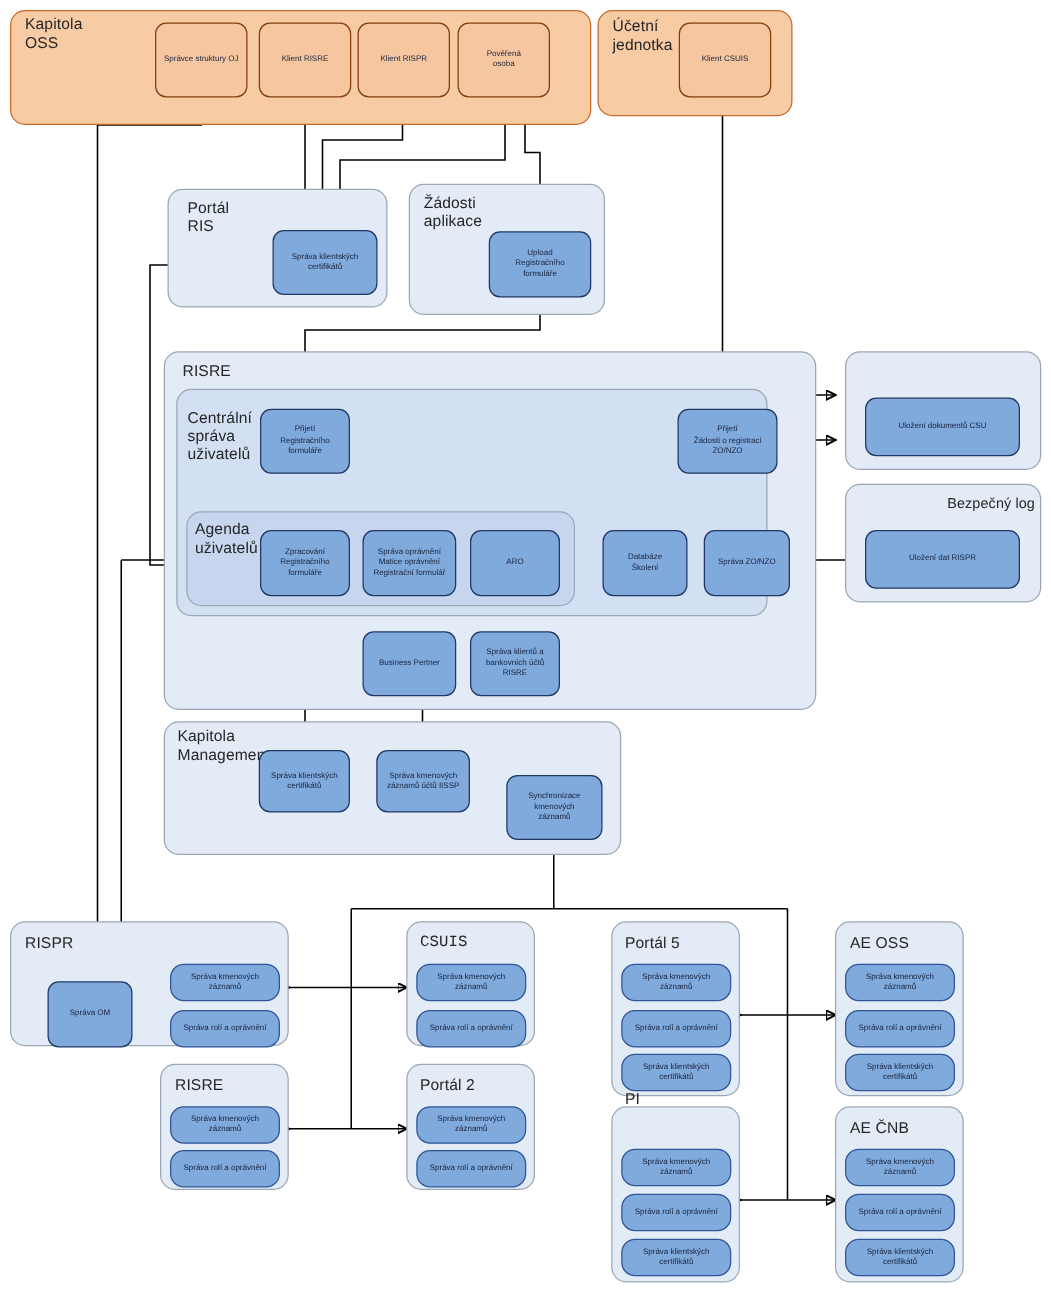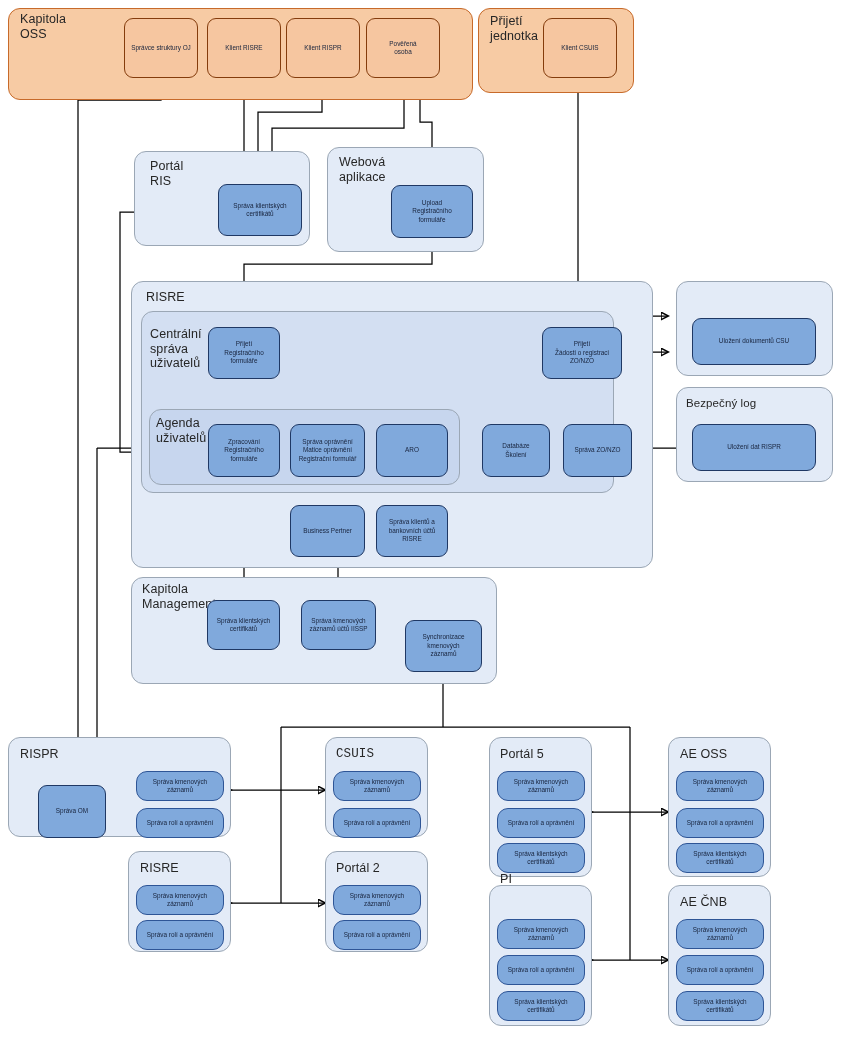--- a/index.html
+++ b/index.html
@@ -117,36 +117,36 @@
   <div class="node node-orange" style="left:286px;top:18px;width:74px;height:60px;">
     <span style="white-space:pre-line;">Klient RISPR</span>
   </div>
   <div class="node node-orange" style="left:366px;top:18px;width:74px;height:60px;">
     <span style="white-space:pre-line;">Pověřená
 osoba</span>
   </div>
 
   <div class="grp grp-orange" style="left:478px;top:8px;width:156px;height:85px;">
   </div>
-  <div class="grp-title" style="left:490px;top:14px;width:70px;">Přijetí
+  <div class="grp-title" style="left:490px;top:14px;width:70px;">Účetní
 jednotka</div>
   <div class="node node-orange" style="left:543px;top:18px;width:74px;height:60px;">
     <span style="white-space:pre-line;">Klient CSUIS</span>
   </div>
 
   <div class="grp grp-blue" style="left:134px;top:151px;width:176px;height:95px;"></div>
   <div class="grp-title" style="left:150px;top:159px;width:70px;">Portál
 RIS</div>
   <div class="node node-blue" style="left:218px;top:184px;width:84px;height:52px;">
     <span style="white-space:pre-line;">Správa klientských
 certifikátů</span>
   </div>
 
   <div class="grp grp-blue" style="left:327px;top:147px;width:157px;height:105px;"></div>
-  <div class="grp-title" style="left:339px;top:155px;width:90px;">Webová
+  <div class="grp-title" style="left:339px;top:155px;width:90px;">Žádosti
 aplikace</div>
   <div class="node node-blue" style="left:391px;top:185px;width:82px;height:53px;">
     <span style="white-space:pre-line;">Upload
 Registračního
 formuláře</span>
   </div>
 
   <div class="grp grp-blue" style="left:131px;top:281px;width:522px;height:287px;"></div>
   <div class="grp-title" style="left:146px;top:290px;width:80px;">RISRE</div>
 
@@ -200,21 +200,21 @@
 bankovních účtů
 RISRE</span>
   </div>
 
   <div class="grp grp-blue" style="left:676px;top:281px;width:157px;height:95px;"></div>
   <div class="node node-blue" style="left:692px;top:318px;width:124px;height:47px;">
     <span style="white-space:pre-line;">Uložení dokumentů CSU</span>
   </div>
 
   <div class="grp grp-blue" style="left:676px;top:387px;width:157px;height:95px;"></div>
-  <div class="grp-title" style="left:686px;top:396px;width:142px;font-size:11.5px;">Bezpečný log</div>
+  <div class="grp-title" style="left:686px;top:396px;width:142px;text-align:right;font-size:11.5px;">Bezpečný log</div>
   <div class="node node-blue" style="left:692px;top:424px;width:124px;height:47px;">
     <span style="white-space:pre-line;">Uložení dat RISPR</span>
   </div>
 
   <div class="grp grp-blue" style="left:131px;top:577px;width:366px;height:107px;"></div>
   <div class="grp-title" style="left:142px;top:582px;width:110px;">Kapitola
 Management</div>
 
   <div class="node node-blue" style="left:207px;top:600px;width:73px;height:50px;">
     <span style="white-space:pre-line;">Správa klientských

